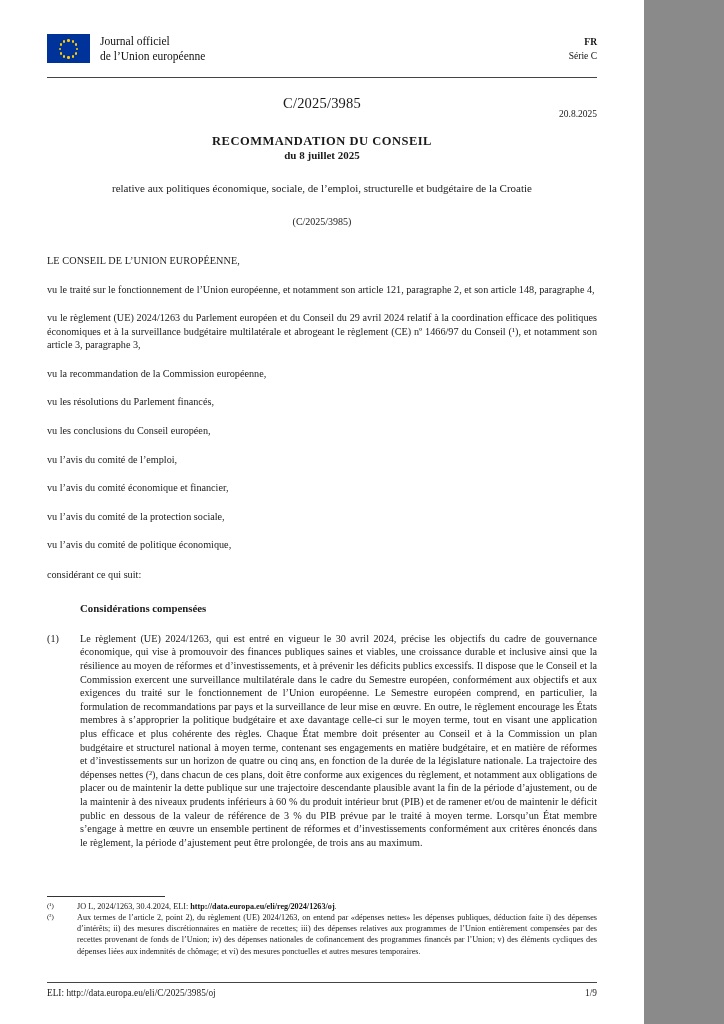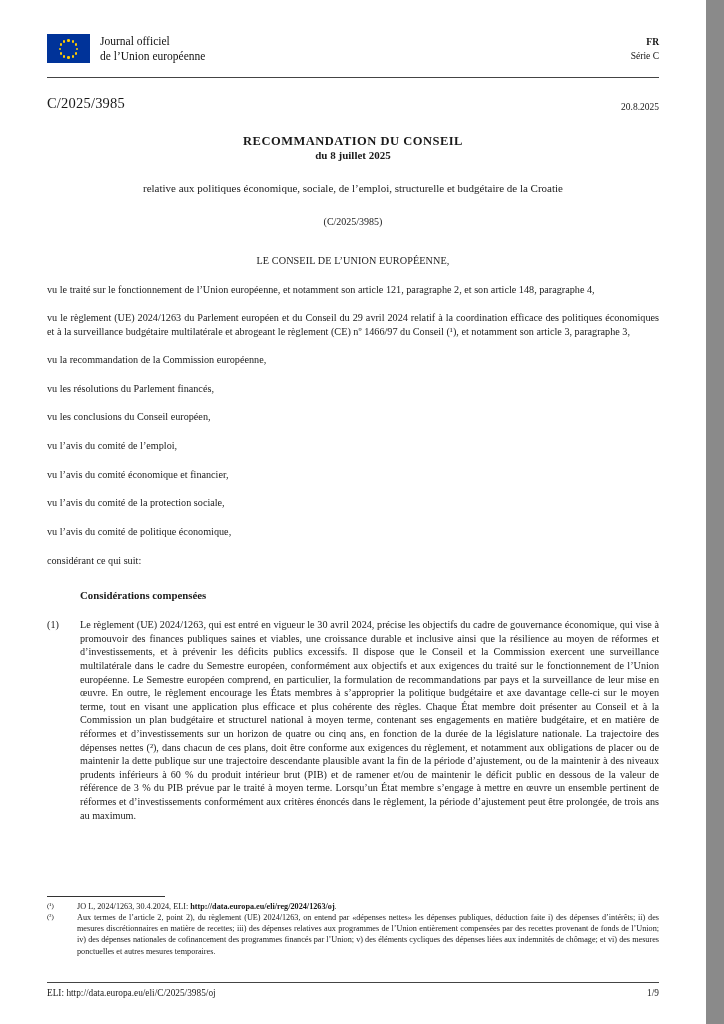--- a/index.html
+++ b/index.html
@@ -2,21 +2,21 @@
 <html><head>
 <meta charset="utf-8">
 <style>
   html, body {
     margin: 0;
     padding: 0;
     background: #8a8a8a;
   }
   .page {
     position: relative;
-    width: 706px;
+    width: 644px;
     height: 1024px;
     background: #ffffff;
     box-sizing: border-box;
     font-family: "Liberation Serif", serif;
     color: #1a1a1a;
     overflow: hidden;
   }
   .inner {
     position: absolute;
     left: 47px;
@@ -73,27 +73,28 @@
     margin-top: 5px;
   }
 
   
   .docnum-row {
     position: relative;
     margin-top: 17px;
     height: 20px;
   }
   .docnum {
+    text-align: center;
     font-size: 14.5px;
     letter-spacing: 0.2px;
   }
   .docdate {
     position: absolute;
     right: 0;
-    top: 7px;
+    top: 14px;
     font-size: 9.5px;
   }
 
   
   .title-block { text-align: center; }
   .title-main {
     font-size: 12.5px;
     font-weight: bold;
     letter-spacing: 0.5px;
     margin-top: 19px;
@@ -115,21 +116,20 @@
   
   .body {
     margin-top: 27px;
     font-size: 10.2px;
     line-height: 1.33;
   }
   .lead {
     font-variant: small-caps;
     font-size: 10.2px;
     letter-spacing: 0.1px;
-    text-align: center;
   }
   .vu {
     margin-top: 15px;
     text-align: justify;
   }
   .considerant { margin-top: 16px; }
 
   .section-head {
     font-weight: bold;
     font-size: 10.8px;

